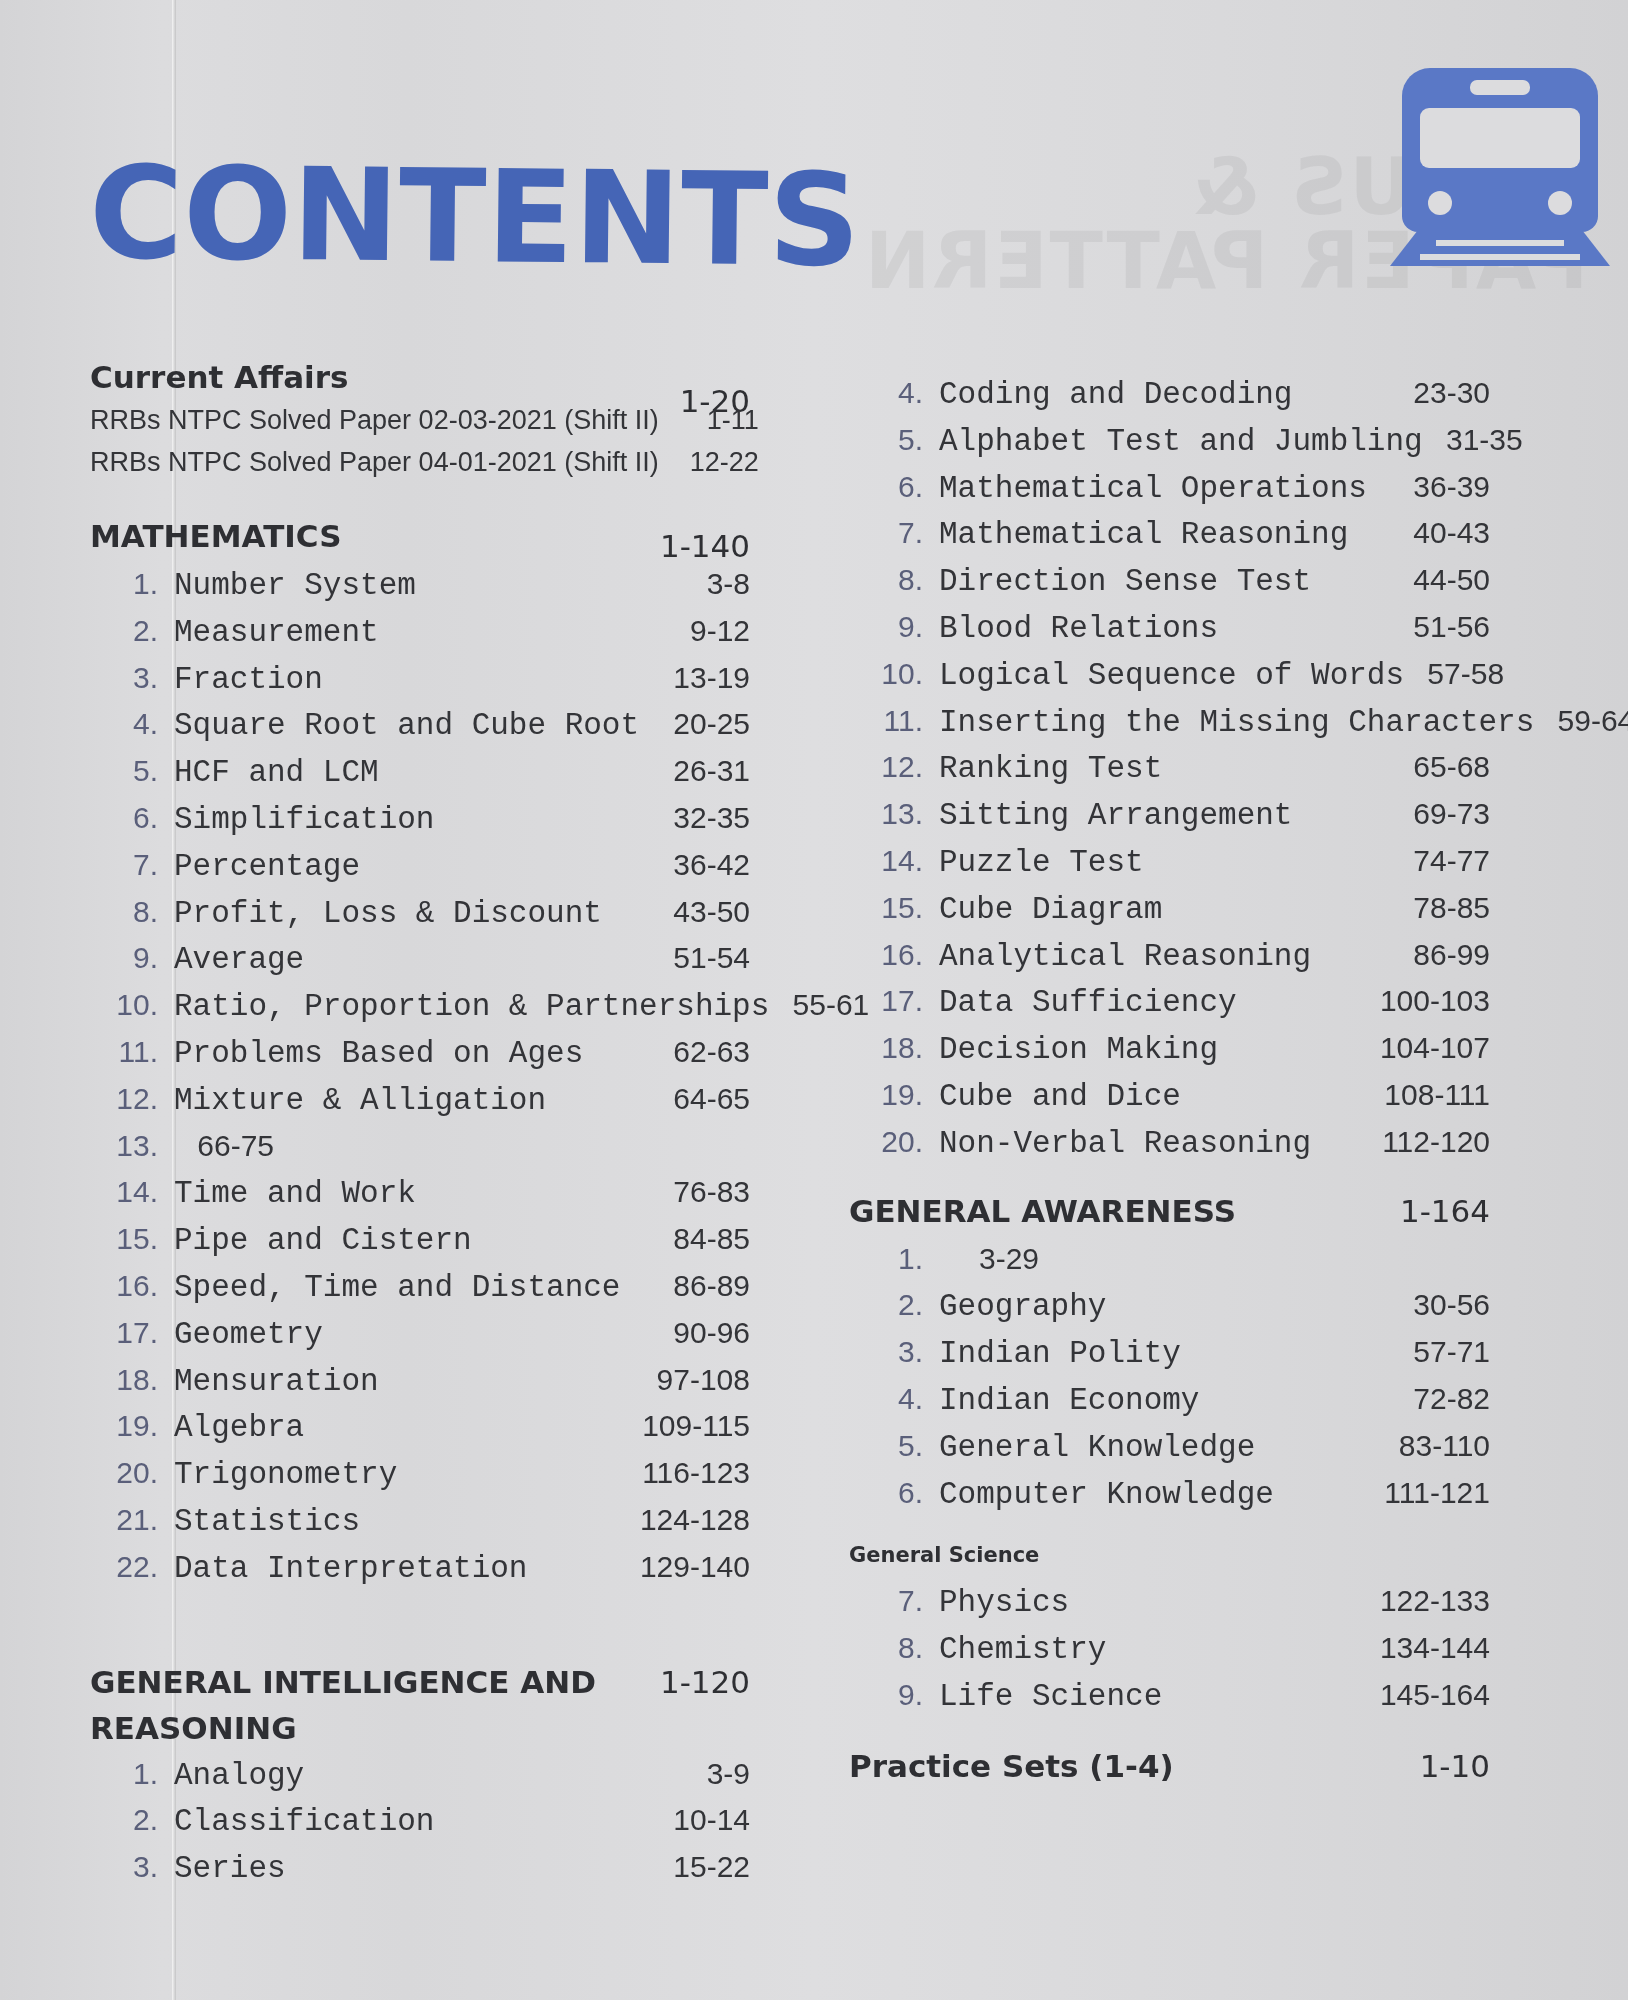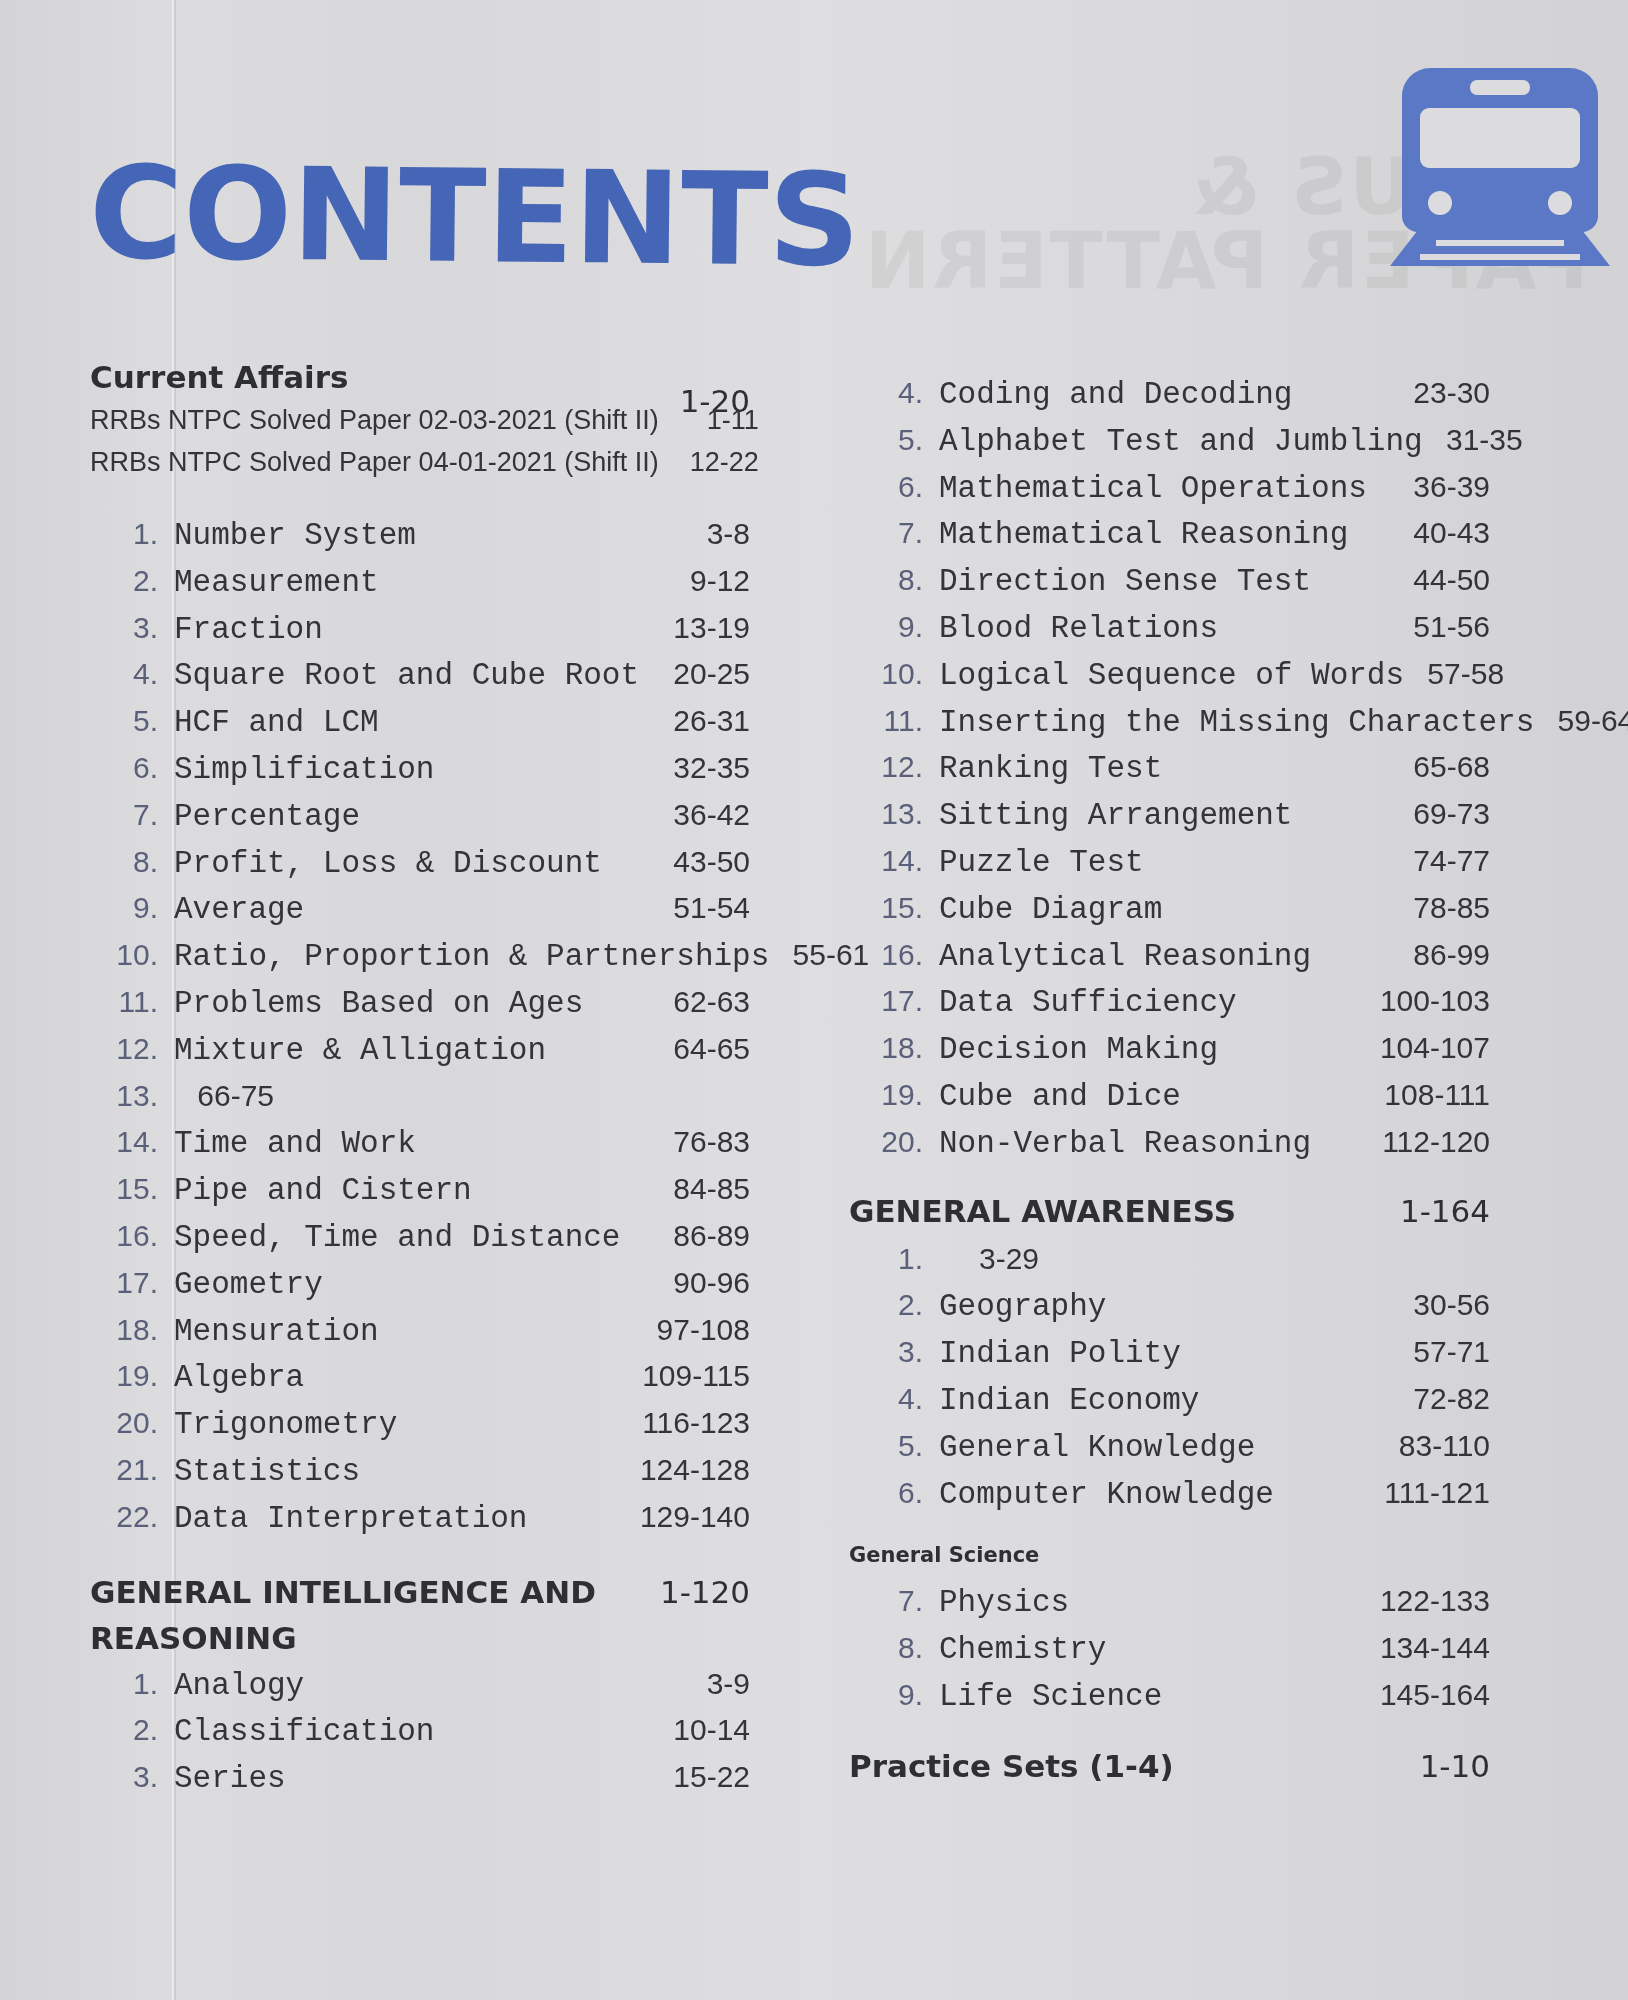--- a/index.html
+++ b/index.html
@@ -41,21 +41,21 @@
   .item { font-size: 29px; height: 46.8px; line-height: 46.8px; }
   .item .label { font-family: Liberation Mono, monospace; font-size: 31px; }
   .item .num, .item .pages { font-family: "Liberation Sans", sans-serif; font-size: 30px; }
 
   .heading { font-weight: bold; font-size: 31px; color: #2e2f33; }
   .heading .pages { font-size: 31px; font-weight: normal; }
 
   .sub { font-family: "Liberation Sans", sans-serif; font-size: 27px; height: 42px; line-height: 42px; }
 
   .gap { height: 28px; }
-  .gi-heading { line-height: 46px; }
+  .gi-heading { line-height: 46px; margin-top: 40px; }
   .gi-heading .label { white-space: normal; width: 420px; }
 </style>
 </head>
 <body>
 
 <div class="page">
   <div class="fold"></div>
   <div class="ghost">
     <div>LABUS &amp;</div>
     <div>PAPER PATTERN</div>
@@ -87,20 +87,24 @@
       <span class="label">RRBs NTPC Solved Paper 02-03-2021 (Shift II)</span>
       <span class="pages">1-11</span>
     </div>
     <div class="row sub">
       <span class="label">RRBs NTPC Solved Paper 04-01-2021 (Shift II)</span>
       <span class="pages">12-22</span>
     </div>
 
     <div class="gap"></div>
 
+    <div class="row heading" style="height:50px;line-height:50px;">
+      <span class="label">MATHEMATICS</span>
+      <span class="pages" style="position:relative;top:10px;">1-140</span>
+    </div>
 
     <div class="row item">
         <span class="num">1.</span>
         <span class="label">Number System</span>
         <span class="pages">3-8</span>
       </div>
     <div class="row item">
         <span class="num">2.</span>
         <span class="label">Measurement</span>
         <span class="pages">9-12</span>

